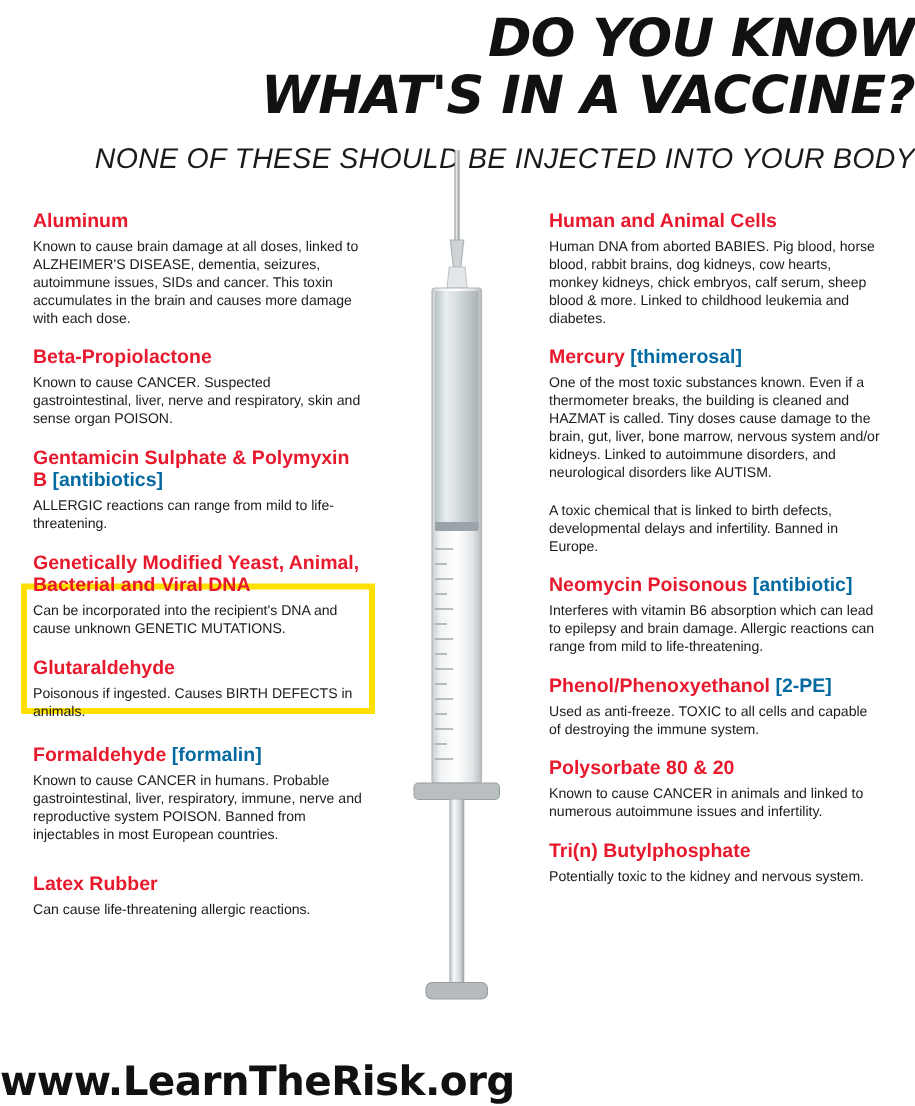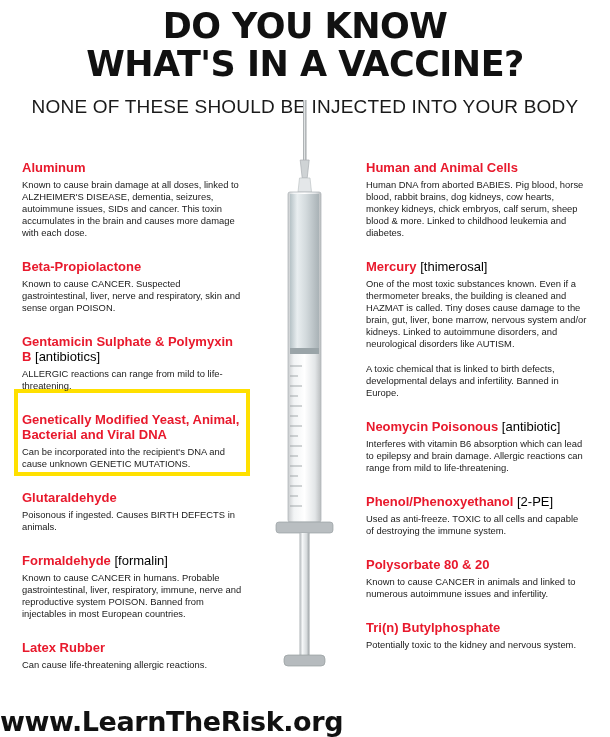--- a/index.html
+++ b/index.html
@@ -17,22 +17,23 @@
   }
   .page {
     position: relative;
     width: 610px;
     height: 737px;
     box-sizing: border-box;
   }
 
   
   .header {
-    text-align: center;
+    text-align: right;
     padding-top: 8px;
+    font-style: italic;
   }
   .title-line {
     font-family: "DejaVu Sans", sans-serif;
     font-weight: bold;
     font-size: 35px;
     letter-spacing: -0.5px;
     line-height: 1.08;
     color: #111111;
     text-transform: uppercase;
   }
@@ -69,25 +70,24 @@
 
   .entry {
     margin-bottom: 13px;
   }
   .entry-title {
     color: #e8192c;
     font-weight: bold;
     font-size: 13px;
     line-height: 1.15;
     margin-bottom: 3px;
-    margin-top: 21px;
   }
   .entry-title .paren {
-    color: #000000;
-    font-weight: normal;
+    color: #0369a1;
+    font-weight: bold;
   }
   .entry-body {
     font-size: 9.4px;
     line-height: 1.28;
     color: #1a1a1a;
   }
 
   
   .highlight-box {
     position: absolute;

